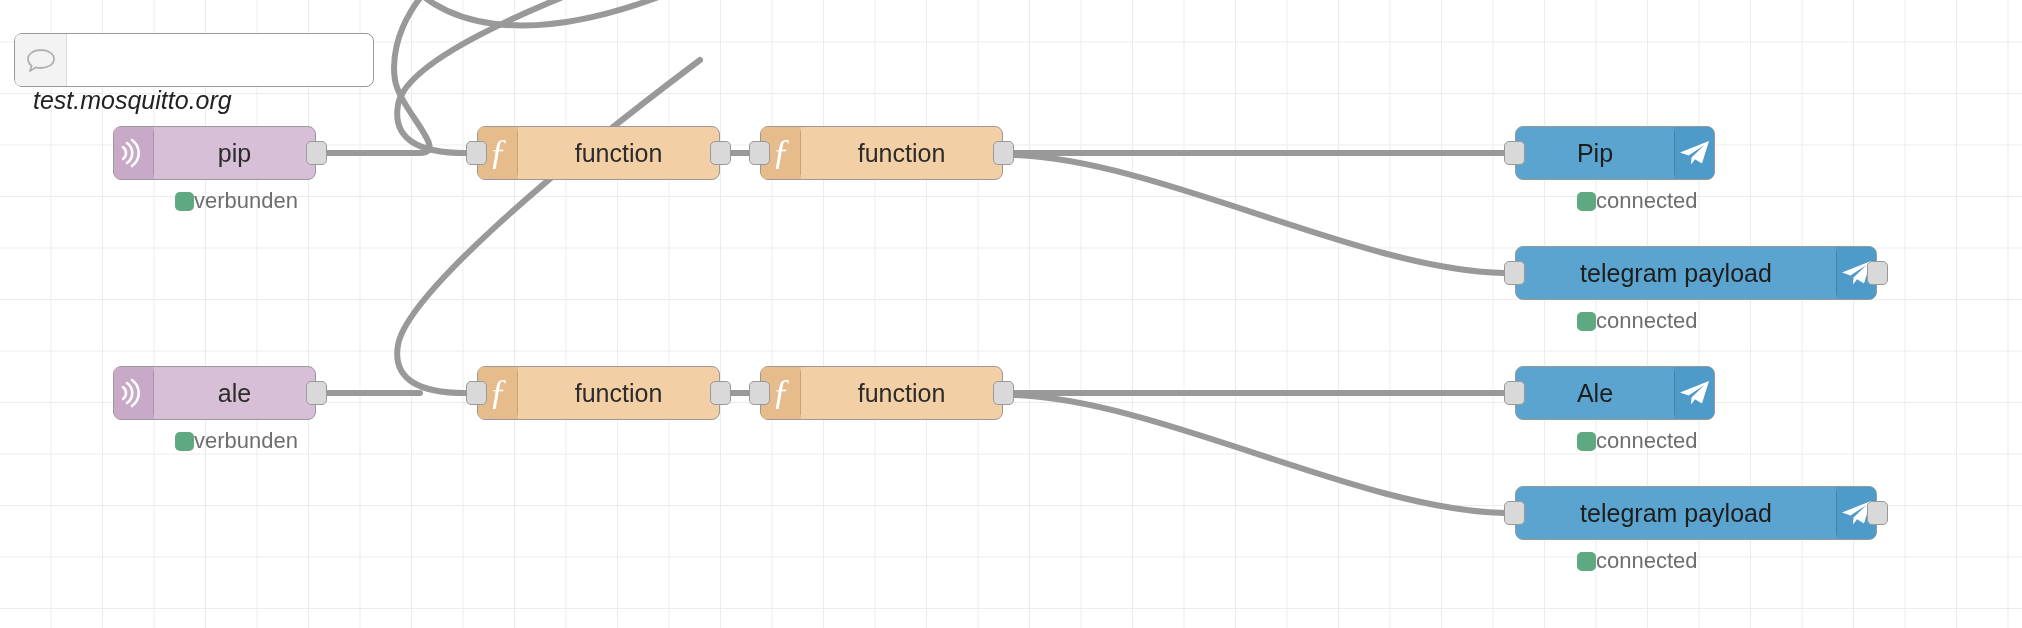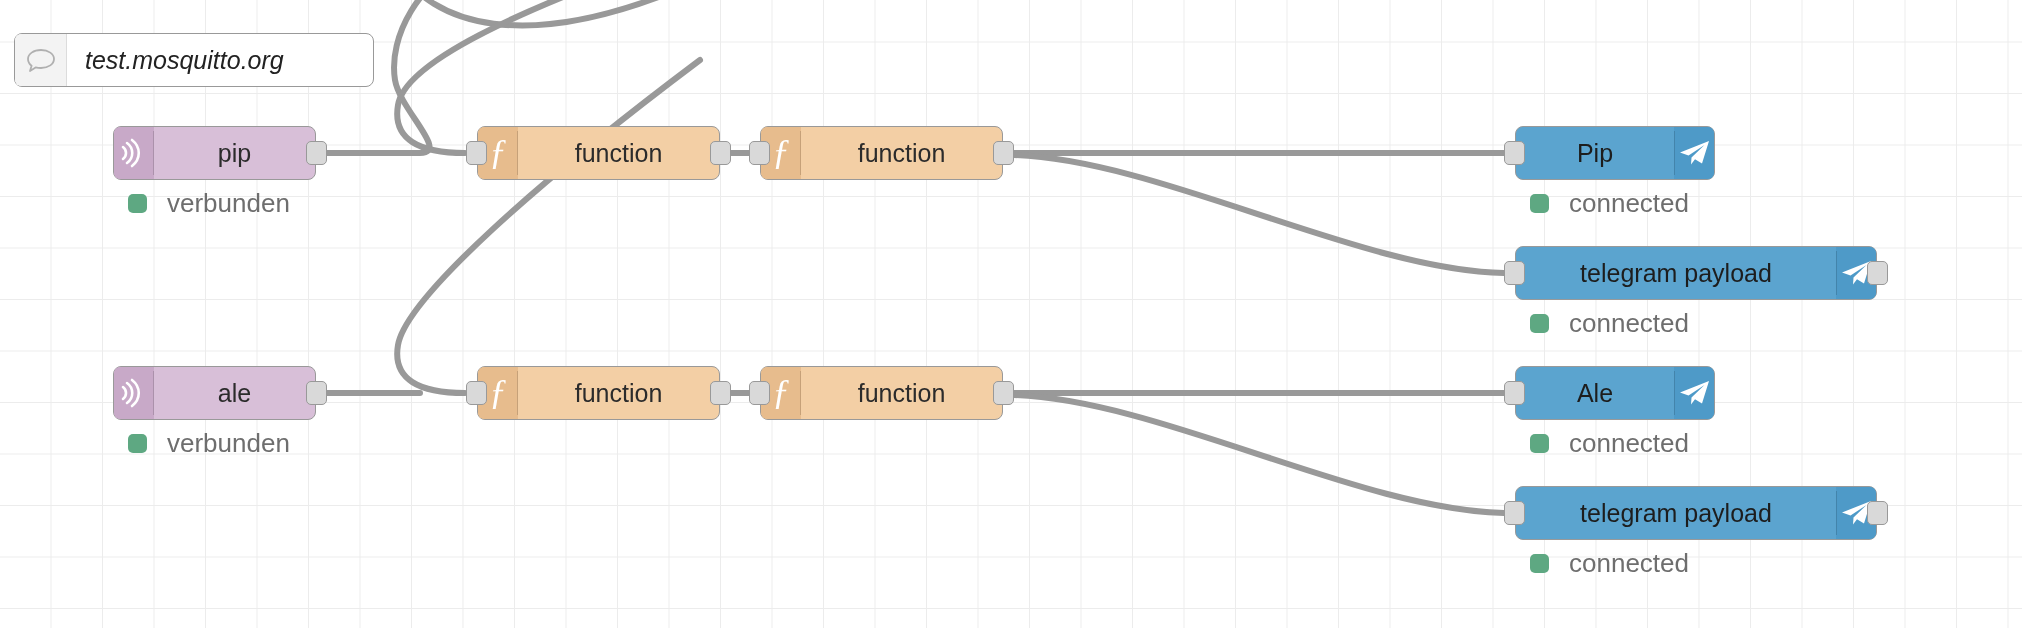--- a/index.html
+++ b/index.html
@@ -108,24 +108,25 @@
   .tg        { background: #5ba4cf; }
   .tg .node-icon-box   { background: #4e9ac8; }
   .tg .node-label      { color: #1d1d1d; }
 
   
   .status {
     position: absolute;
     z-index: 3;
     display: flex;
     align-items: center;
-    gap: 20px;
-    font-size: 26px;
+    gap: 0;
+    font-size: 22px;
     color: #6e6e6e;
     white-space: nowrap;
+    margin-left: 47px;
   }
   .status-dot {
     width: 19px;
     height: 19px;
     border-radius: 5px;
     background: #5ea882;
     flex: 0 0 19px;
   }
 
   
@@ -192,21 +193,21 @@
         <path class="wire" d="M 1014 155 C 1160 160 1360 270 1504 273"></path>
         <path class="wire" d="M 327 393 L 420 393"></path>
         <path class="wire" d="M 465 393 C 420 393 392 380 398 345 C 406 298 540 180 700 60"></path>
         <path class="wire" d="M 731 393 L 749 393"></path>
         <path class="wire" d="M 1014 393 L 1504 393"></path>
         <path class="wire" d="M 1014 395 C 1160 400 1360 510 1504 513"></path>
       </g>
   </svg>
 
   <div id="node-layer">
-      <div class="comment" style="left: 14px; top: 33px; width: 360px;">
+      <div class="comment" style="left: 14px; top: 33px; width: 360px; flex-direction: column;">
         <div class="comment-icon-box">
           <svg width="30" height="26" viewBox="0 0 30 26">
             <path d="M15 3 C22.5 3 28 7 28 12 C28 17 22.5 21 15 21 C13 21 11.2 20.8 9.6 20.4 L4 24 L5.6 18.8 C3.3 17 2 14.7 2 12 C2 7 7.5 3 15 3 Z" fill="none" stroke="#b0b0b0" stroke-width="1.8" stroke-linejoin="round"></path>
           </svg>
         </div>
         <div class="comment-text">test.mosquitto.org</div>
       </div>
       <div class="node mqtt" style="left: 113px; top: 126px; width: 203px; height: 54px;">
         <div class="node-icon-box">
           <svg width="28" height="30" viewBox="0 0 28 30">

